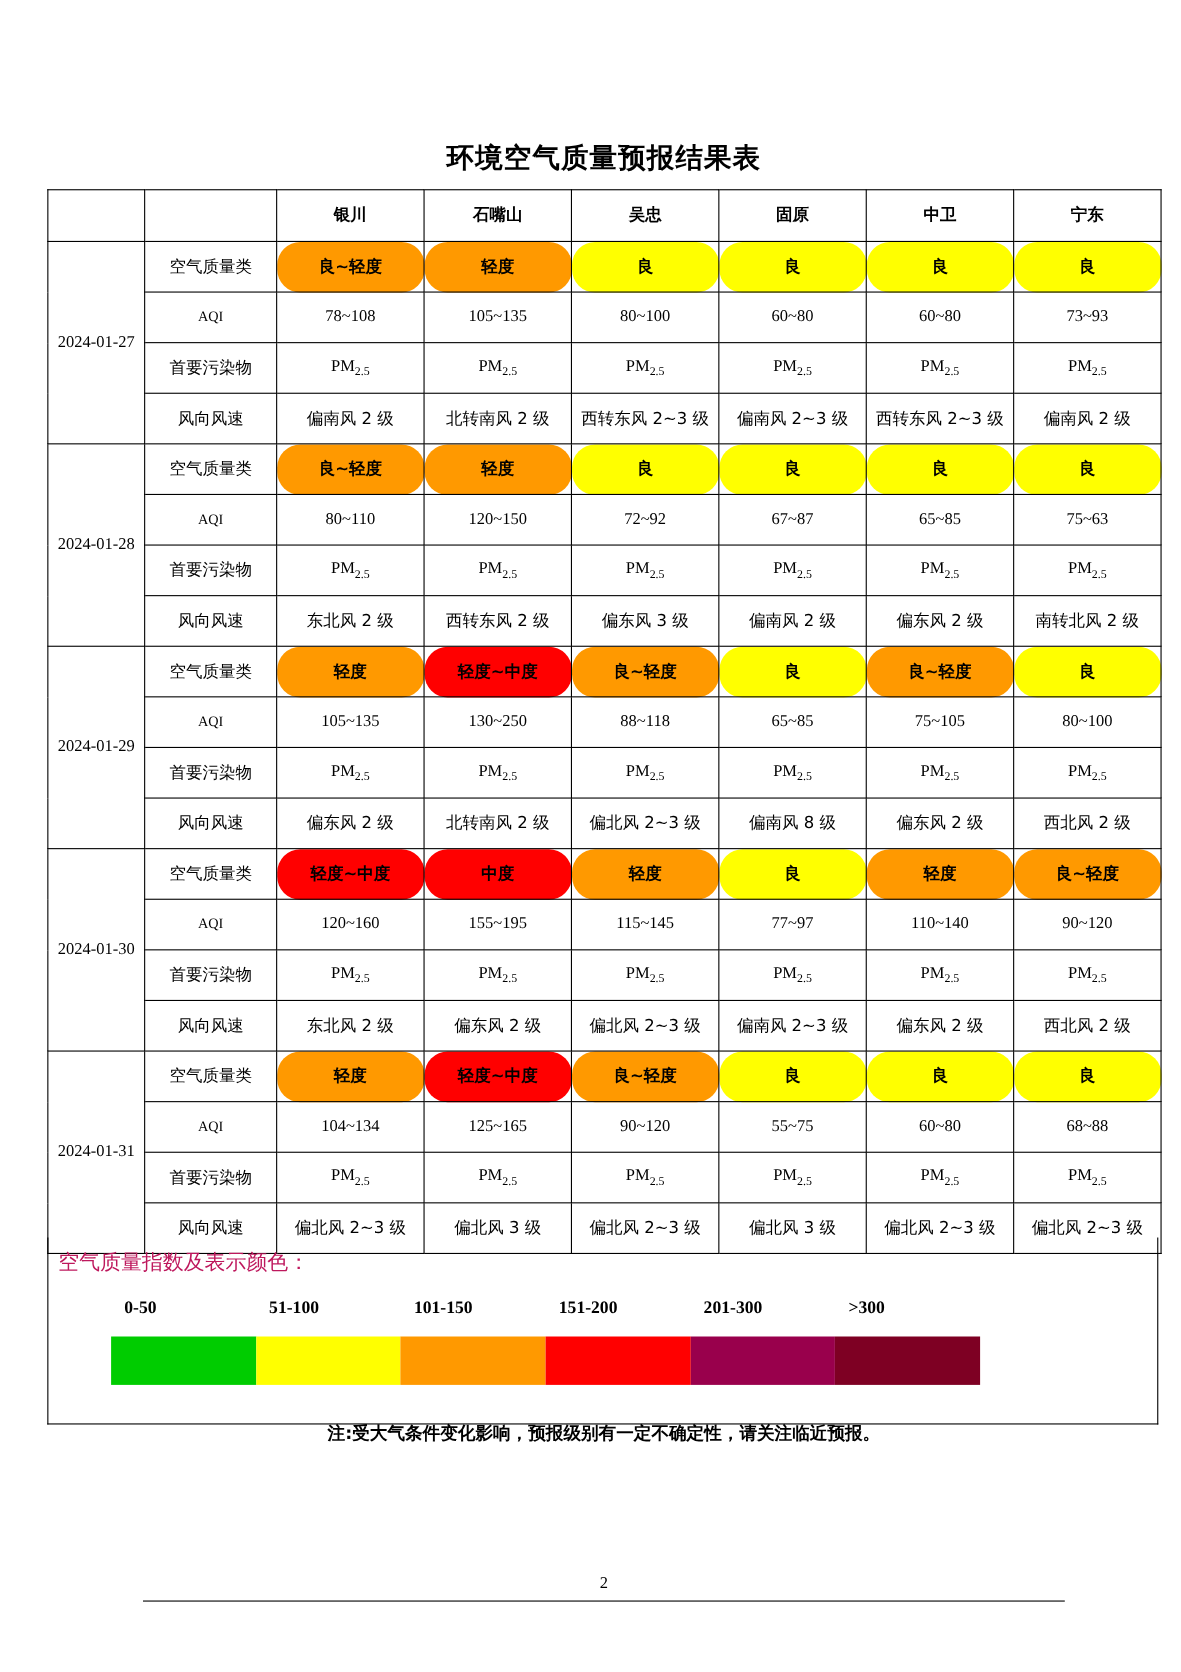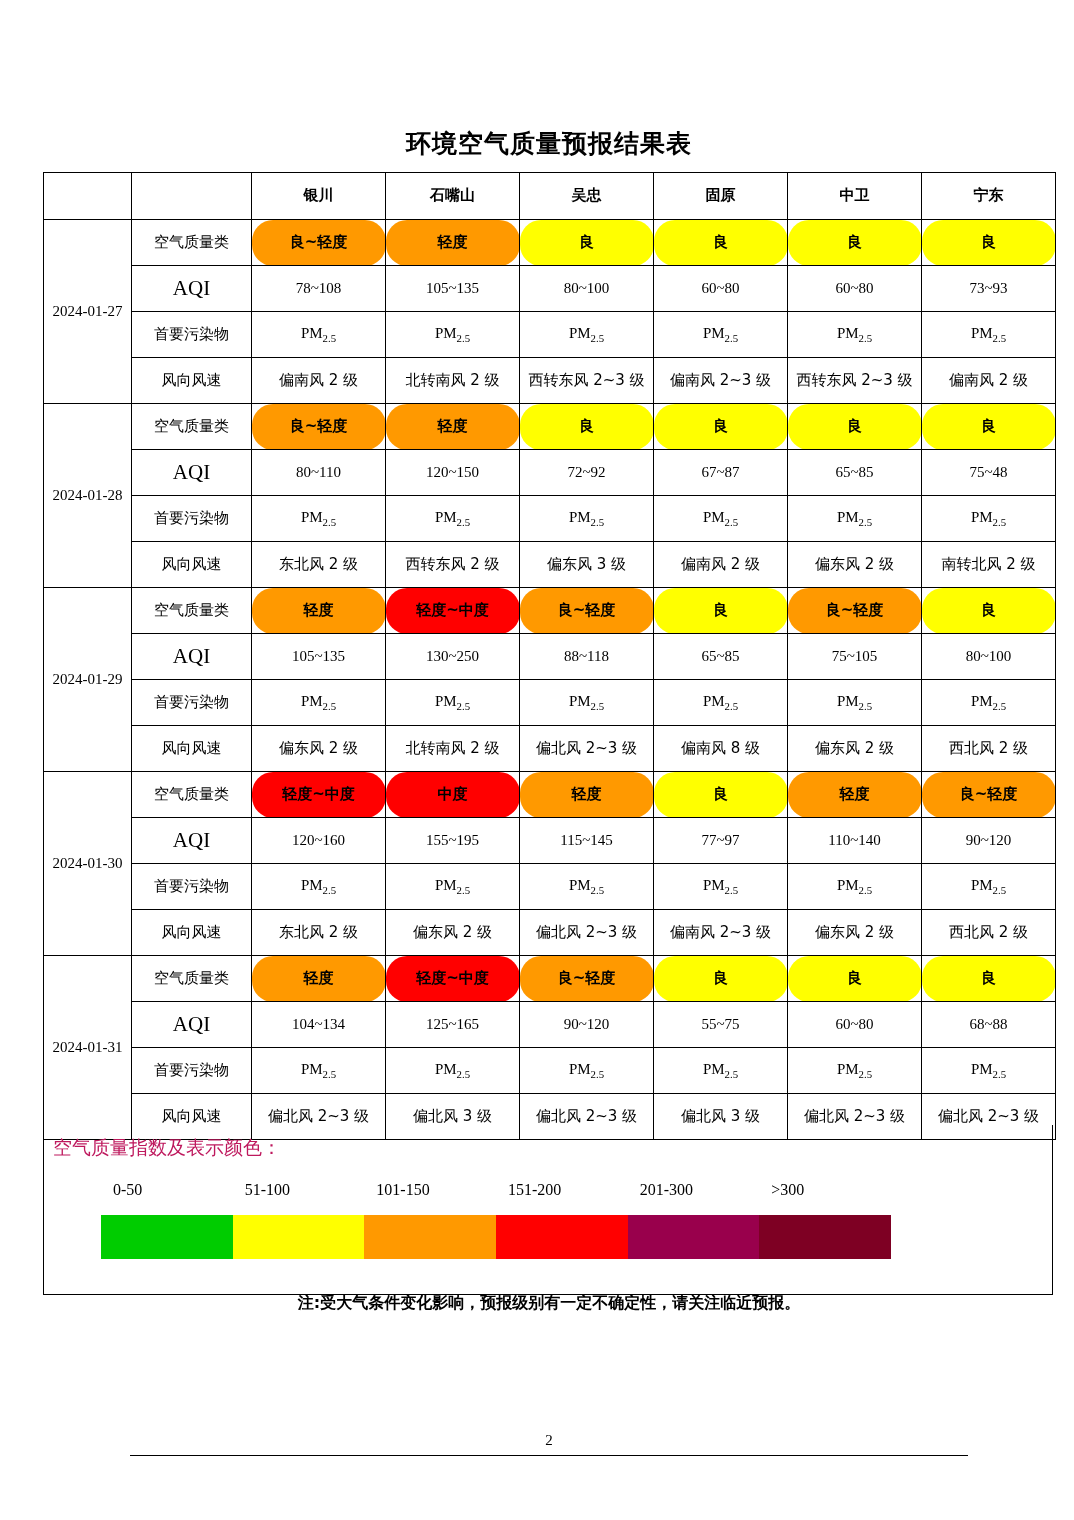--- a/index.html
+++ b/index.html
@@ -66,21 +66,21 @@
     font-family: "Liberation Serif", serif;
     letter-spacing: 0px;
   }
   td.rowlabel {
     font-family: "DejaVu Sans", sans-serif;
     font-size: 15px;
     height: 45px;
   }
   td.rowlabel.serif {
     font-family: "Liberation Serif", serif;
-    font-size: 21px;
+    font-size: 13px;
   }
   td.val {
     height: 45px;
     font-size: 17px;
     font-family: "Liberation Serif", serif;
   }
   td.level {
     height: 45px;
     font-family: "DejaVu Sans", sans-serif;
     font-size: 16px;
@@ -121,20 +121,21 @@
     left: 0;
     top: 56px;
     width: 1010px;
     height: 24px;
   }
   .legend-labels span {
     position: absolute;
     font-family: "Liberation Serif", serif;
     font-size: 16px;
     white-space: nowrap;
+    font-weight: bold;
   }
   .legend-bar {
     position: absolute;
     left: 57px;
     top: 90px;
     width: 790px;
     height: 44px;
     display: flex;
   }
   .legend-bar div {
@@ -246,21 +247,21 @@
           <td class="level" style="background:#FFFF00">良</td>
           <td class="level" style="background:#FFFF00">良</td>
         </tr>
         <tr>
           <td class="rowlabel serif">AQI</td>
           <td class="val">80~110</td>
           <td class="val">120~150</td>
           <td class="val">72~92</td>
           <td class="val">67~87</td>
           <td class="val">65~85</td>
-          <td class="val">75~48</td>
+          <td class="val">75~63</td>
         </tr>
         <tr>
           <td class="rowlabel">首要污染物</td>
           <td class="val"><span>PM</span><span class="sub">2.5</span></td>
           <td class="val"><span>PM</span><span class="sub">2.5</span></td>
           <td class="val"><span>PM</span><span class="sub">2.5</span></td>
           <td class="val"><span>PM</span><span class="sub">2.5</span></td>
           <td class="val"><span>PM</span><span class="sub">2.5</span></td>
           <td class="val"><span>PM</span><span class="sub">2.5</span></td>
         </tr>

